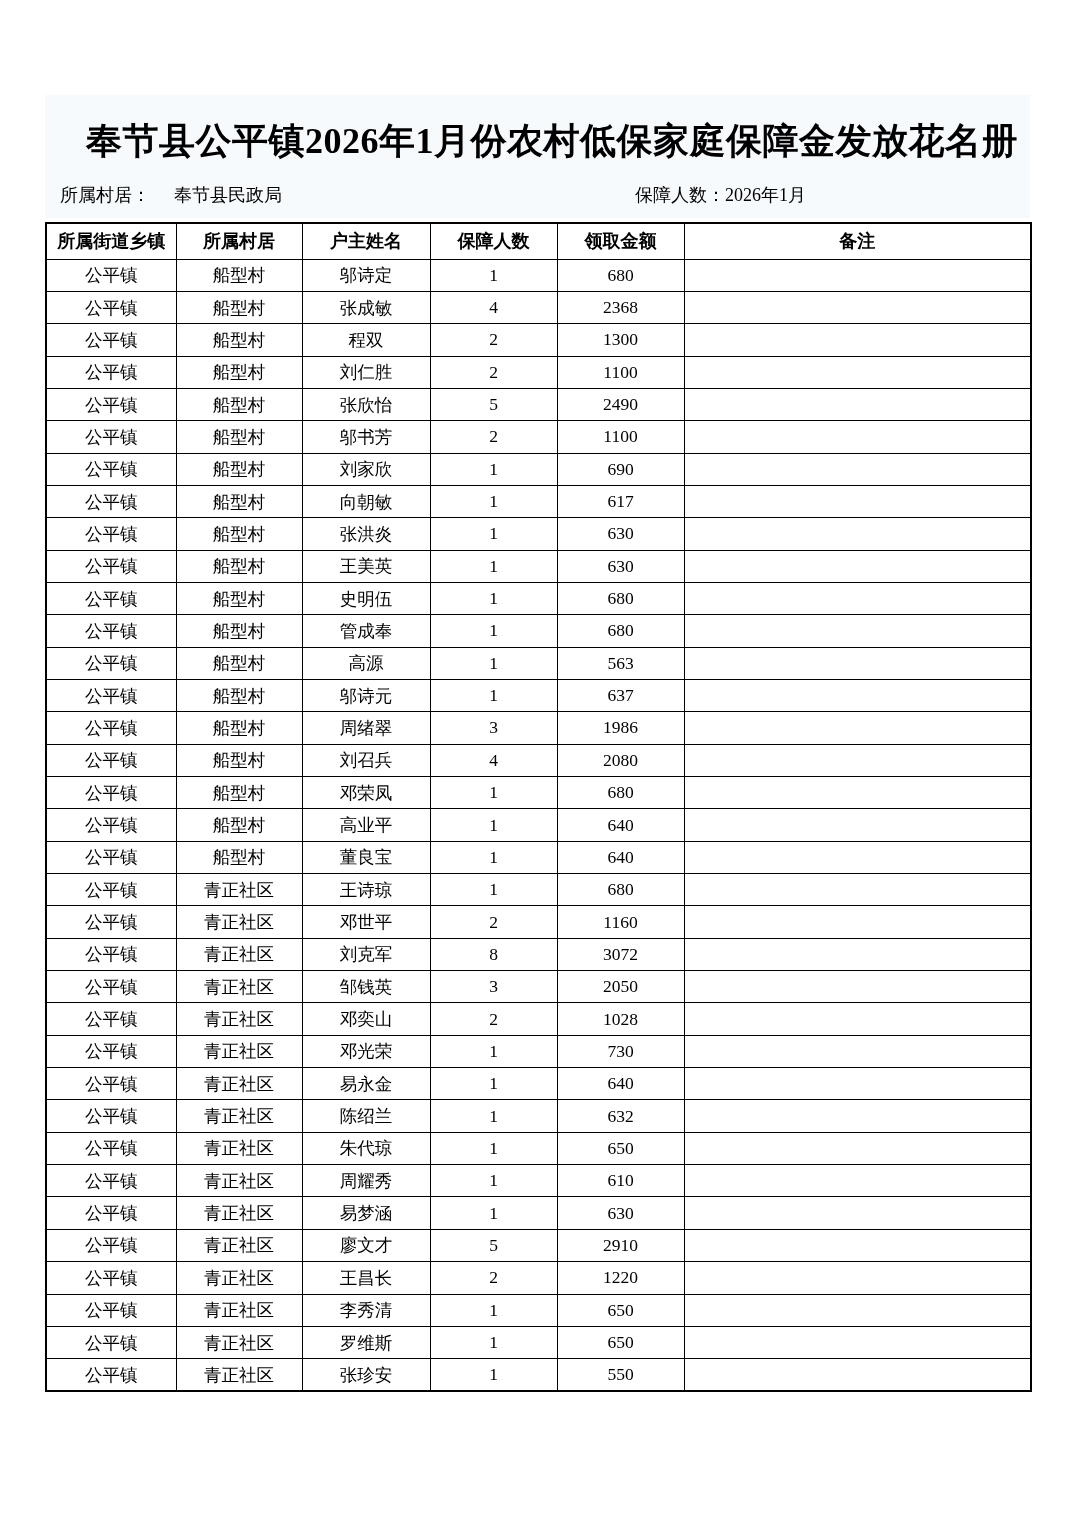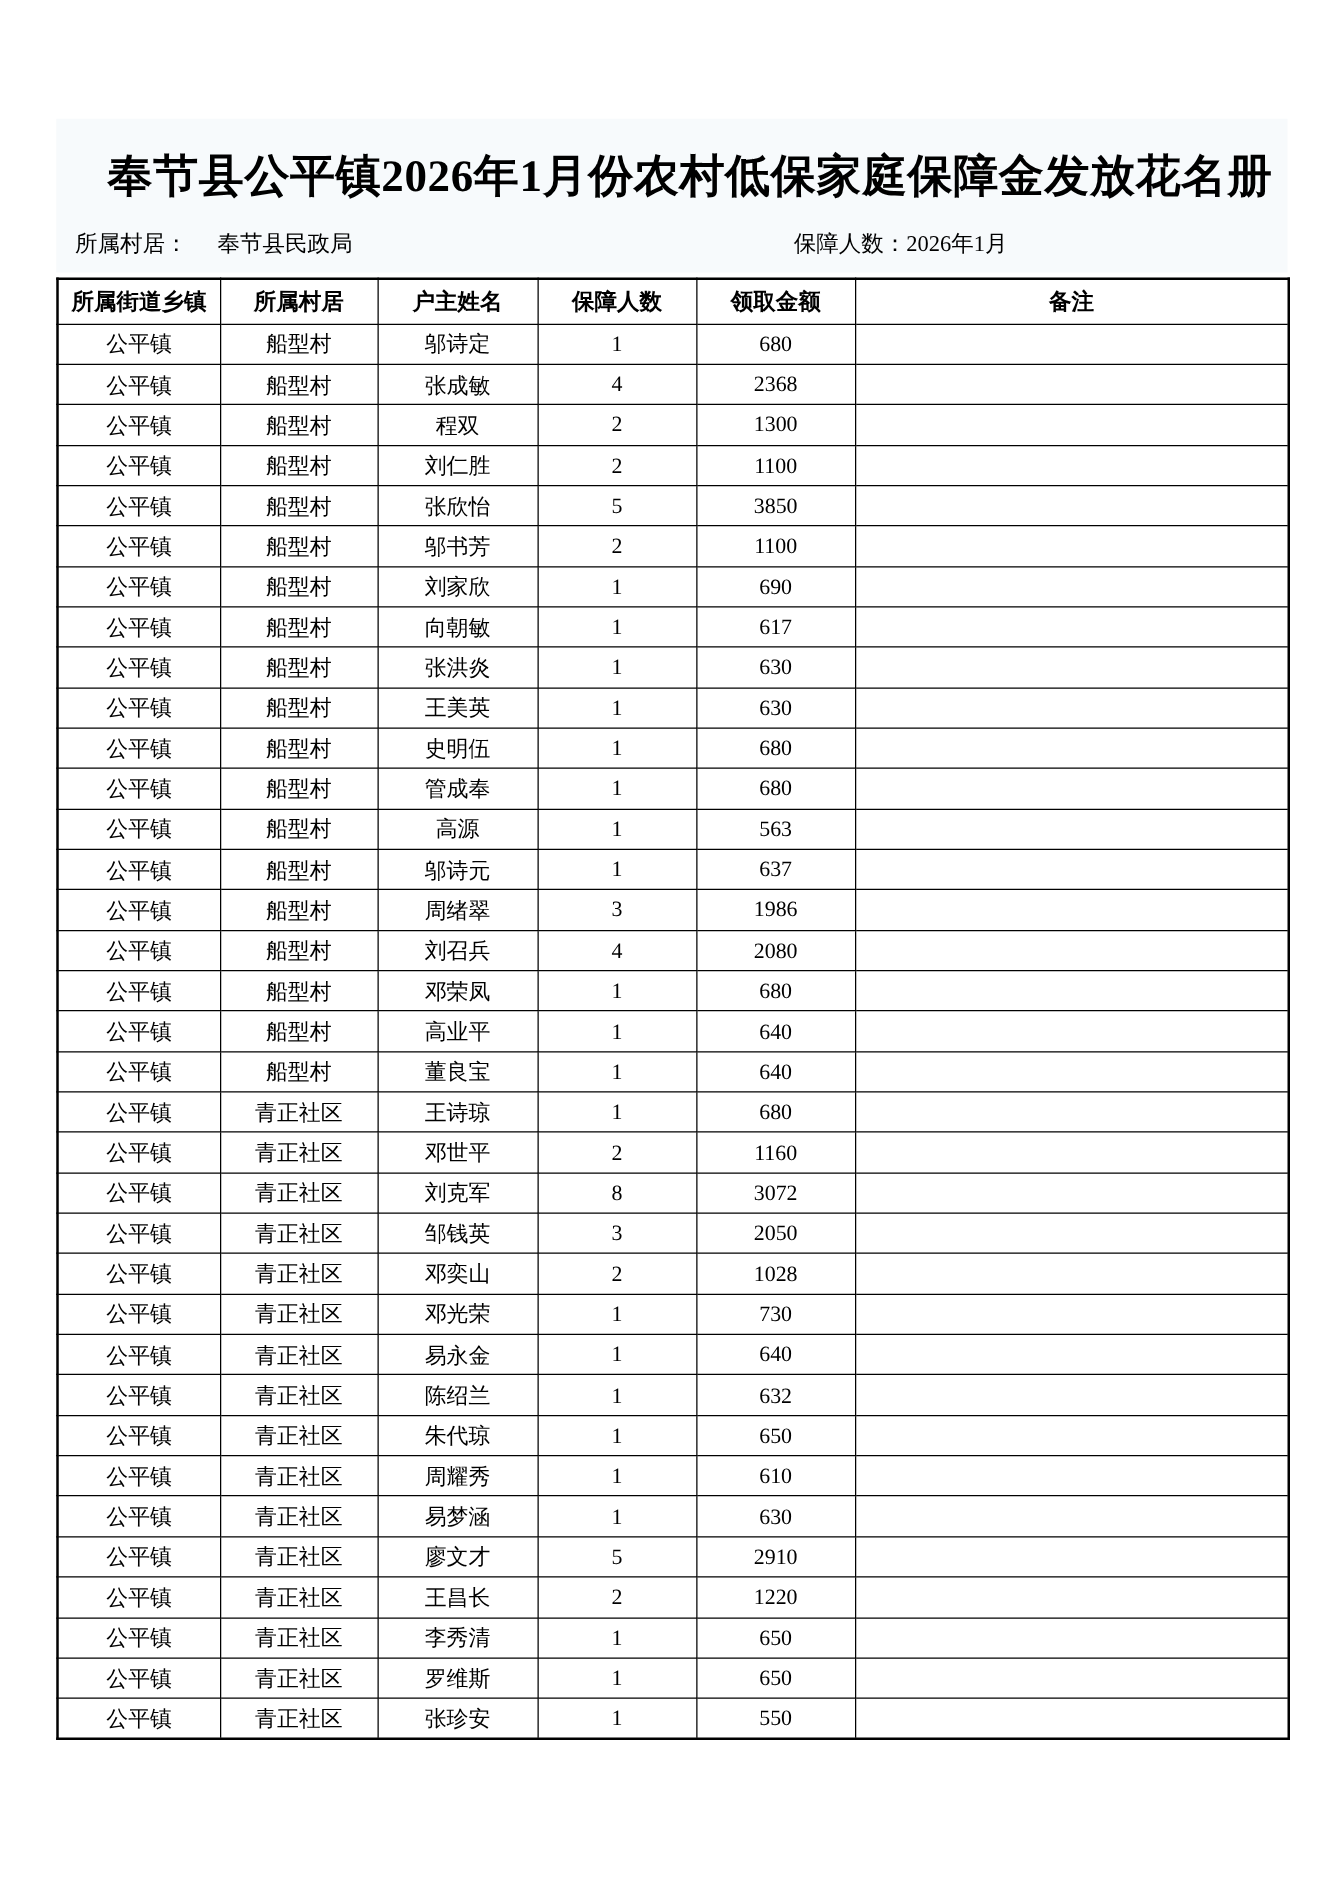--- a/index.html
+++ b/index.html
@@ -141,21 +141,21 @@
           <td>刘仁胜</td>
           <td>2</td>
           <td>1100</td>
           <td></td>
         </tr>
         <tr>
           <td>公平镇</td>
           <td>船型村</td>
           <td>张欣怡</td>
           <td>5</td>
-          <td>3850</td>
+          <td>2490</td>
           <td></td>
         </tr>
         <tr>
           <td>公平镇</td>
           <td>船型村</td>
           <td>邬书芳</td>
           <td>2</td>
           <td>1100</td>
           <td></td>
         </tr>

